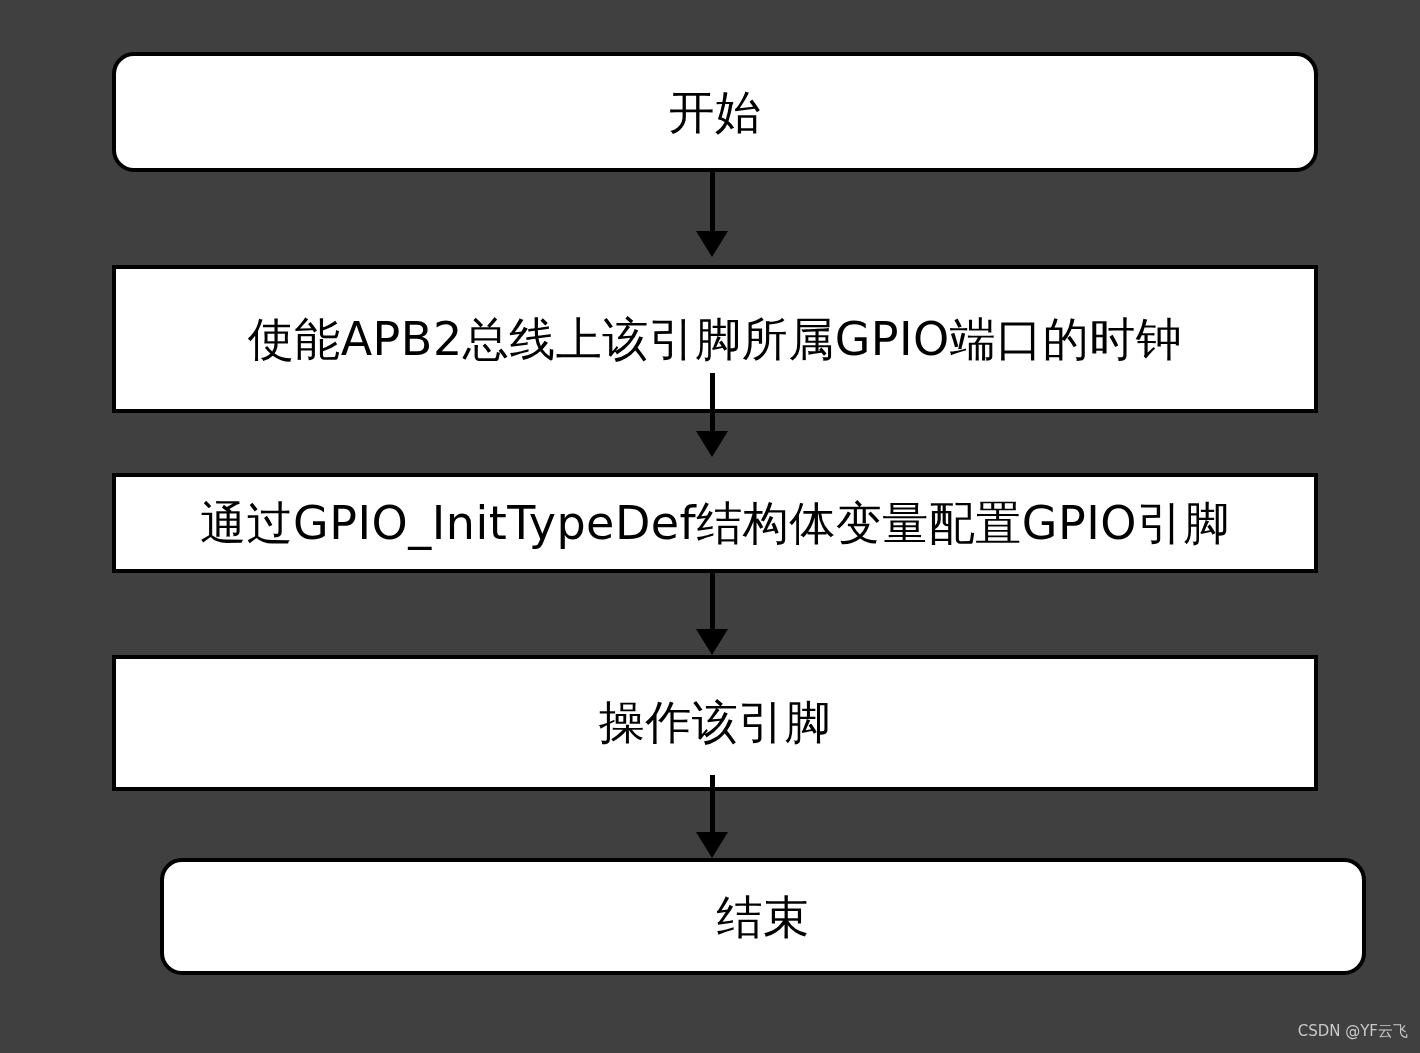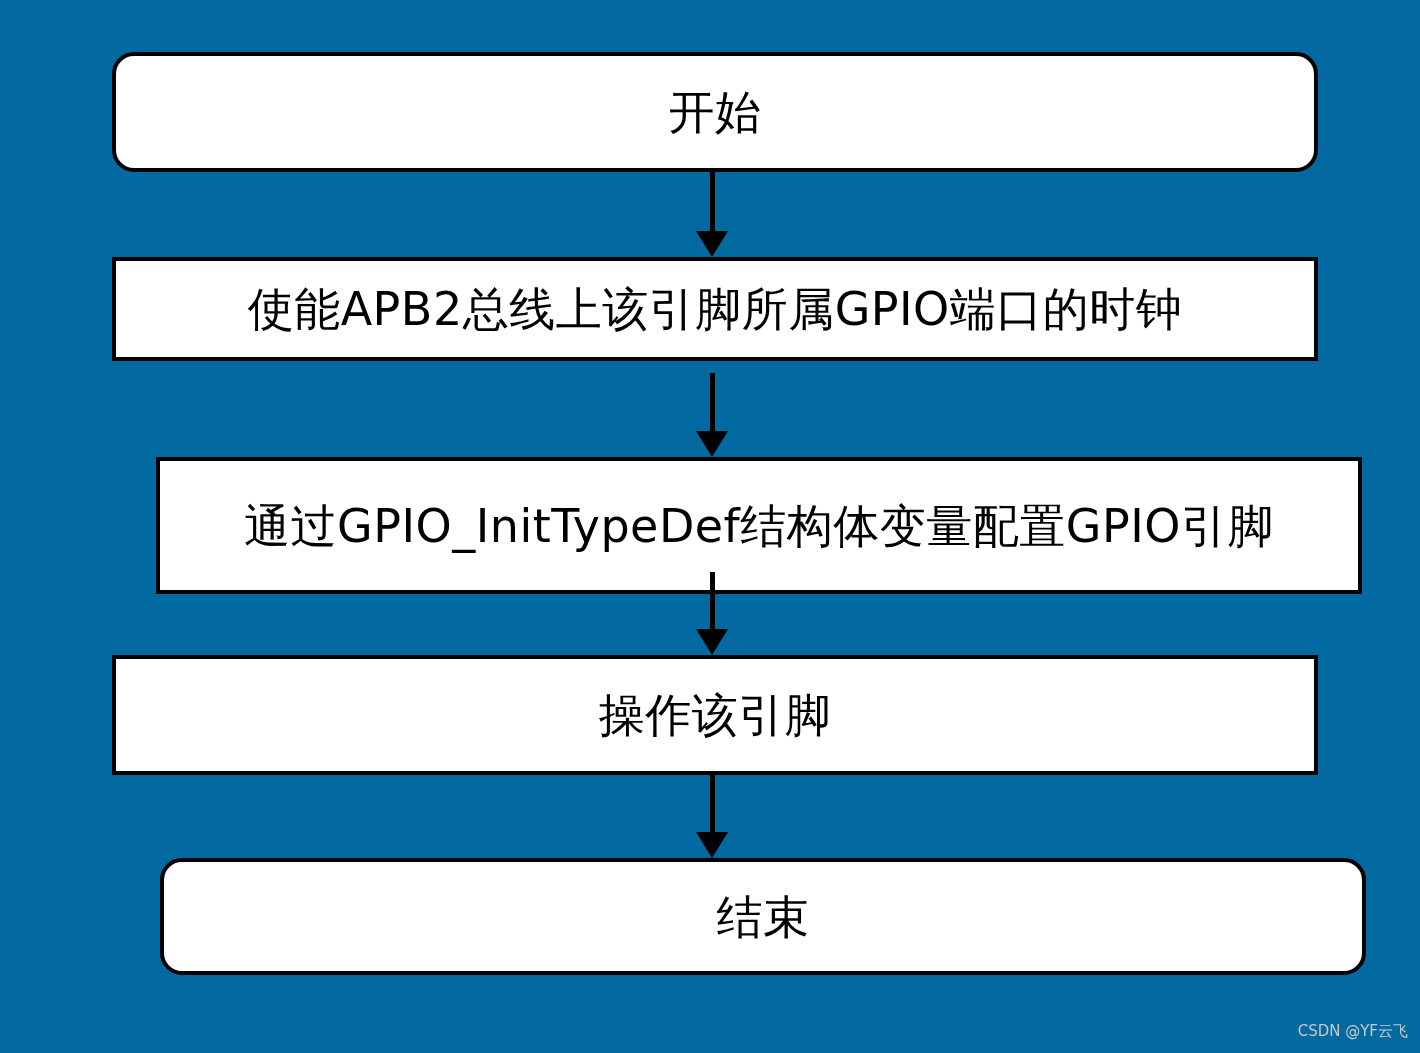--- a/index.html
+++ b/index.html
@@ -11,21 +11,21 @@
     width: 1420px;
     height: 1053px;
     overflow: hidden;
     font-family: "DejaVu Sans", "Liberation Sans", sans-serif;
   }
 
   #flowchart-canvas {
     position: relative;
     width: 1420px;
     height: 1053px;
-    background: #0369a1;
+    background: #404040;
   }
 
   
   .node {
     position: absolute;
     left: 112px;
     width: 1206px;
     box-sizing: border-box;
     background: #ffffff;
     border: 4px solid #000000;
@@ -40,23 +40,23 @@
   .node-label {
     color: #000000;
     font-size: 46px;
     line-height: 1;
     letter-spacing: 0.5px;
     white-space: nowrap;
     font-weight: 400;
   }
 
   .node-start    { top: 52px;  height: 120px; }
-  .node-clock    { top: 257px; height: 104px; }
-  .node-config   { top: 457px; height: 137px; margin-left: 44px; }
-  .node-operate  { top: 655px; height: 120px; }
+  .node-clock    { top: 265px; height: 148px; }
+  .node-config   { top: 473px; height: 100px; }
+  .node-operate  { top: 655px; height: 136px; font-family: Liberation Serif, serif; }
   .node-end      { top: 858px; height: 117px; margin-left: 48px; }
 
   
   .connector {
     position: absolute;
     left: 710px;
     width: 5px;
   }
   .connector .shaft {
     position: absolute;

